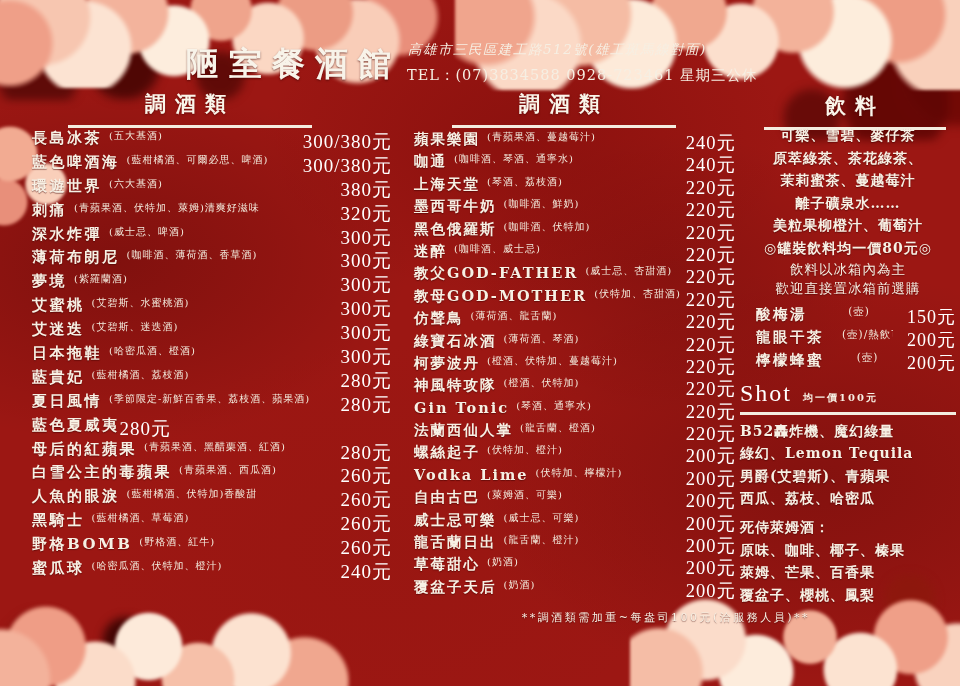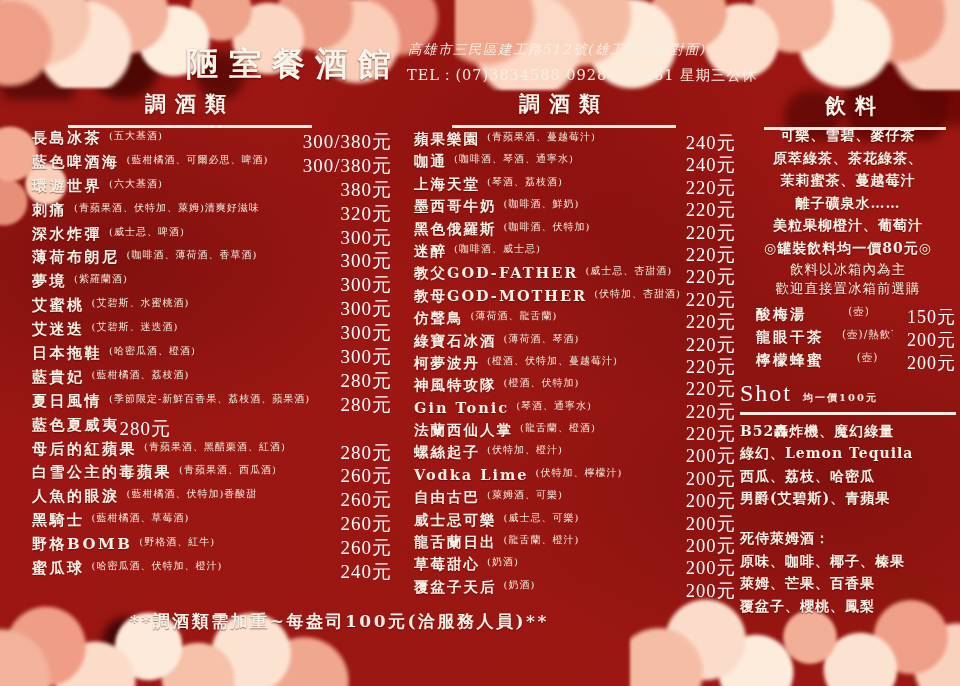--- a/index.html
+++ b/index.html
@@ -132,24 +132,24 @@
   #drinks-priced .inote { font-size:10.5px; margin-left:4px; }
   #drinks-priced .iprice { font-size:18px; }
 
   #shot-head { margin-top:6px; text-align:left; border-bottom:3px solid #f4ece0;
     padding-bottom:5px; white-space:nowrap; }
   #shot-title { font-size:24px; color:#ffffff; letter-spacing:2px;
     font-family:"Liberation Serif","DejaVu Serif",serif; }
   #shot-subtitle { font-size:10px; color:#f7f0e4; font-weight:700; letter-spacing:2px; margin-left:6px; }
   #shot-lines { margin-top:5px; text-align:left; }
   #shot-lines .dline { text-align:left; }
-  #shot-lines .dline:nth-child(5) { margin-top:17px; }
-
-  #footer-note { position:absolute; left:130px; top:610px; width:680px; text-align:left;
-    font-size:17px; font-weight:700; letter-spacing:2.5px; color:#f7f0e4;
+  #shot-lines .dline:nth-child(5) { margin-top:6px; }
+
+  #footer-note { position:absolute; left:130px; top:610px; width:680px; text-align:right;
+    font-size:11px; font-weight:400; letter-spacing:2.5px; color:#f7f0e4;
     text-shadow:0 1px 1px rgba(60,0,0,.5); white-space:nowrap; }
 </style>
 </head>
 <body>
 
 <div id="page">
 
   <div class="leaves" id="leaf-tl"></div>
   <div class="leaves" id="leaf-tr"></div>
   <div class="leaves" id="leaf-bl"></div>
@@ -400,22 +400,22 @@
           <span class="iprice">200元</span>
         </div>
       </div>
     <div id="shot-head">
       <span id="shot-title">Shot</span>
       <span id="shot-subtitle">均一價100元</span>
     </div>
     <div id="shot-lines">
         <div class="dline">B52轟炸機、魔幻綠量</div>
         <div class="dline">綠幻、Lemon Tequila</div>
+        <div class="dline">男爵(艾碧斯)、青蘋果</div>
         <div class="dline">西瓜、荔枝、哈密瓜</div>
-        <div class="dline">男爵(艾碧斯)、青蘋果</div>
         <div class="dline">死侍萊姆酒：</div>
         <div class="dline">原味、咖啡、椰子、榛果</div>
         <div class="dline">萊姆、芒果、百香果</div>
         <div class="dline">覆盆子、櫻桃、鳳梨</div>
       </div>
   </div>
 
   <div id="footer-note">**調酒類需加重~每盎司100元(洽服務人員)**</div>
 </div>
 

